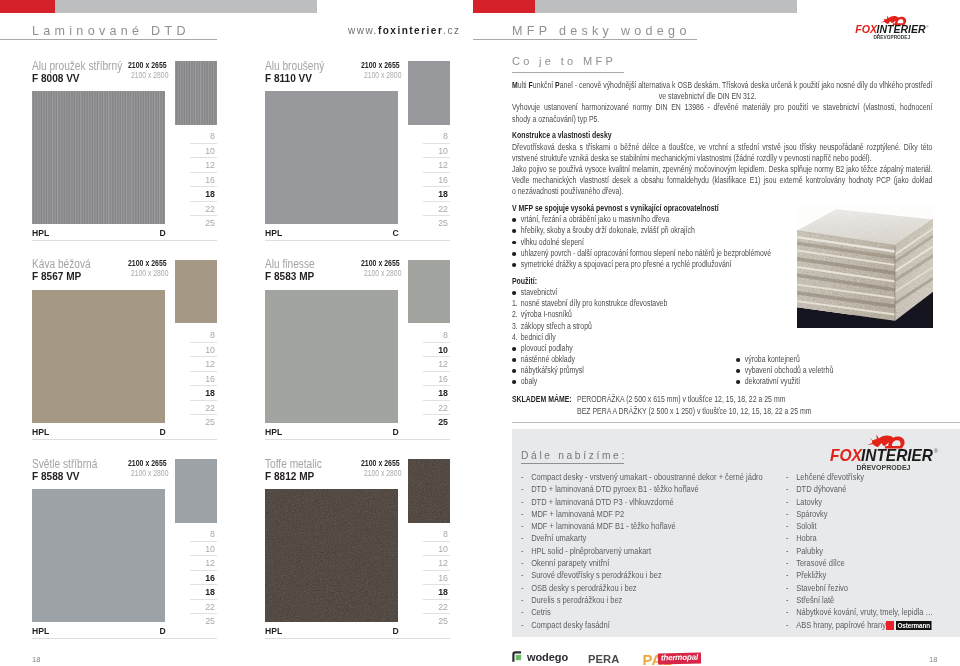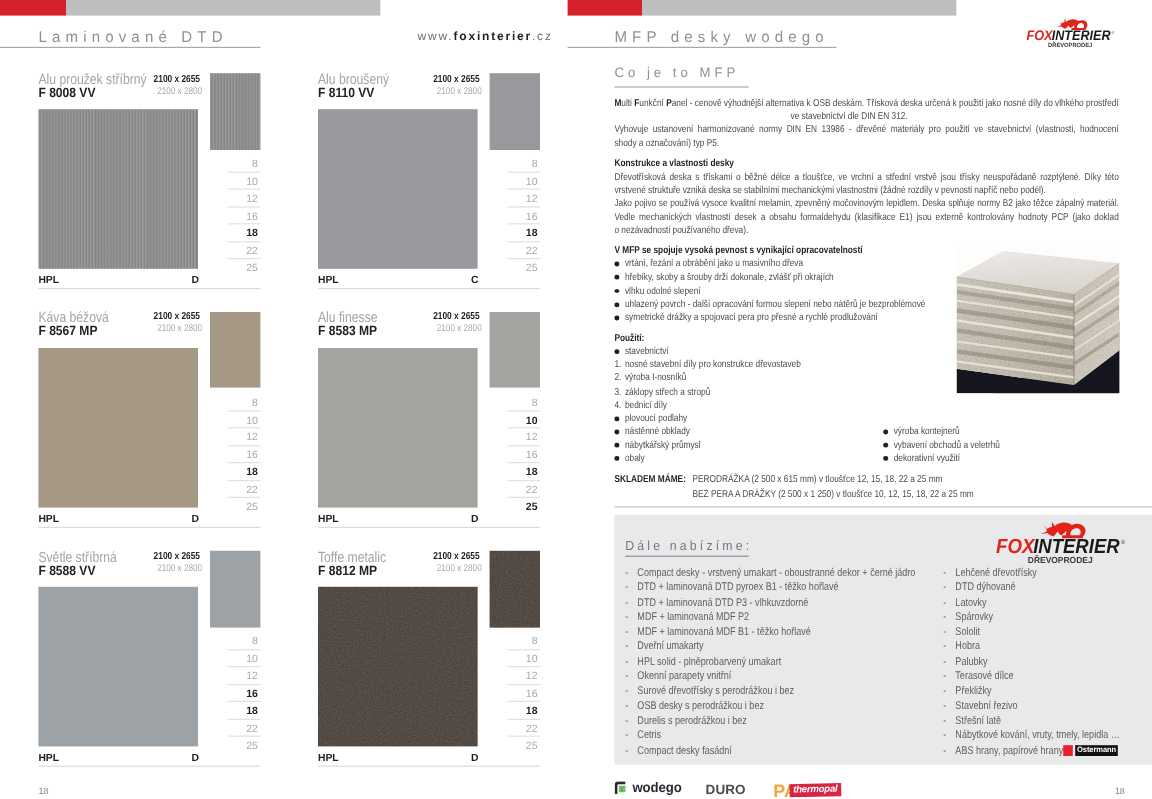--- a/index.html
+++ b/index.html
@@ -535,21 +535,21 @@
         <path d="M0.3 10.7 L0.3 3.2 A2.9 2.9 0 0 1 3.2 0.3 L9.1 0.3 L9.1 2.6 L3.6 2.6
                  A1.1 1.1 0 0 0 2.5 3.7 L2.5 10.7 Z" fill="#2b2b33"></path>
         <rect x="3.7" y="3.8" width="5.5" height="5.5" rx="0.5" fill="#72c168"></rect>
         <rect x="5.6" y="5.4" width="0.9" height="0.9" fill="#2f7a2c" opacity="0.75"></rect>
         <rect x="5.6" y="7.1" width="0.9" height="0.9" fill="#2f7a2c" opacity="0.75"></rect>
       </svg>
       <span class="wodego-txt">wodego</span>
     </div>
 
     <div class="flogo" style="left:588px;top:652px;gap:0;">
-      <span class="duro-a">DURO</span>
+      <span class="duro-a">PERA</span>
         <span class="duro-b">PAL</span>
     </div>
 
     <div class="flogo thermo" style="left:658px;top:653px;">
       <span class="thermo-txt">thermopal</span>
     </div>
 
   </div>
 
   <div class="board-photo" style="left:797px;top:205px;width:136px;height:123px;">

